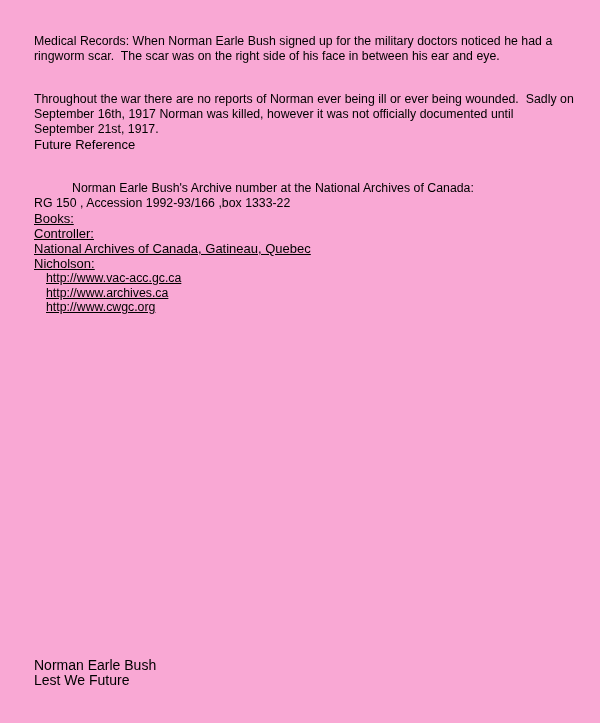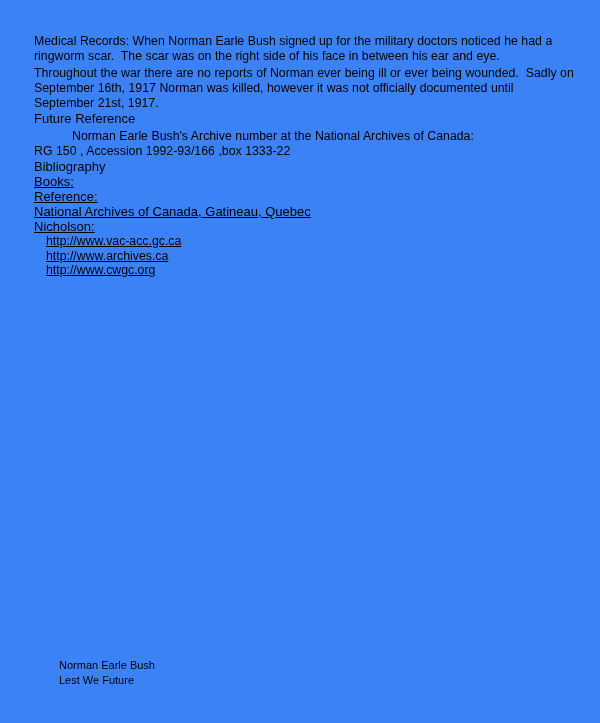--- a/index.html
+++ b/index.html
@@ -13,82 +13,80 @@
     height: 723px;
     overflow: hidden;
     font-family: "Liberation Sans", sans-serif;
     color: #000000;
     -webkit-font-smoothing: none;
   }
   .page {
     position: relative;
     width: 600px;
     height: 723px;
-    background: #3b82f6;
+    background: #f9a8d4;
     box-sizing: border-box;
     padding: 34px 30px 0 34px;
   }
   .para {
     font-size: 12.3px;
     line-height: 15.1px;
     margin: 0;
     width: 540px;
     text-align: left;
     white-space: pre-wrap;
     word-spacing: 0.1px;
   }
-  .gap-para   { margin-top: 2px; }
+  .gap-para   { margin-top: 28px; }
   .gap-block  { margin-top: 45px; }
   .gap-half   { margin-top: 30px; text-decoration: underline; }
   .heading {
     font-size: 13px;
     line-height: 15.1px;
     margin: 0;
   }
   .indent-line {
     text-indent: 38px;
   }
   .url-list {
     font-size: 12.3px;
     line-height: 14.6px;
     margin: 0;
   }
   .url-list div { white-space: nowrap; padding-left: 12px; }
   .footer-block {
     position: absolute;
     left: 34px;
     top: 658px;
-    font-size: 11px;
+    font-size: 14px;
     line-height: 15.1px;
-    margin-left: 25px;
   }
   .footer-block div { white-space: nowrap; }
 </style>
 </head>
 <body>
 
 <div class="page">
 
   <p class="para">Medical Records: When Norman Earle Bush signed up for the military doctors noticed he had a ringworm scar.  The scar was on the right side of his face in between his ear and eye.</p>
 
   <p class="para gap-para">Throughout the war there are no reports of Norman ever being ill or ever being wounded.  Sadly on September 16th, 1917 Norman was killed, however it was not officially documented until September 21st, 1917.</p>
 
 
   <p class="heading gap-block">Future Reference</p>
 
   <p class="para gap-para indent-line">Norman Earle Bush's Archive number at the National Archives of Canada:</p>
 
   <p class="para">RG 150 , Accession 1992-93/166 ,box 1333-22</p>
 
-  <p class="heading gap-block">Bibliography</p>
 
   <p class="heading gap-half">Books:</p>
 
 
-  <p class="heading gap-half">Reference:</p>
+  <p class="heading gap-half">Controller:</p>
 
   <p class="heading gap-half">National Archives of Canada, Gatineau, Quebec</p>
 
   <p class="heading gap-half">Nicholson:</p>
 
   <div class="url-list gap-half">
     <div>http://www.vac-acc.gc.ca</div>
     <div>http://www.archives.ca</div>
     <div>http://www.cwgc.org</div>
   </div>

